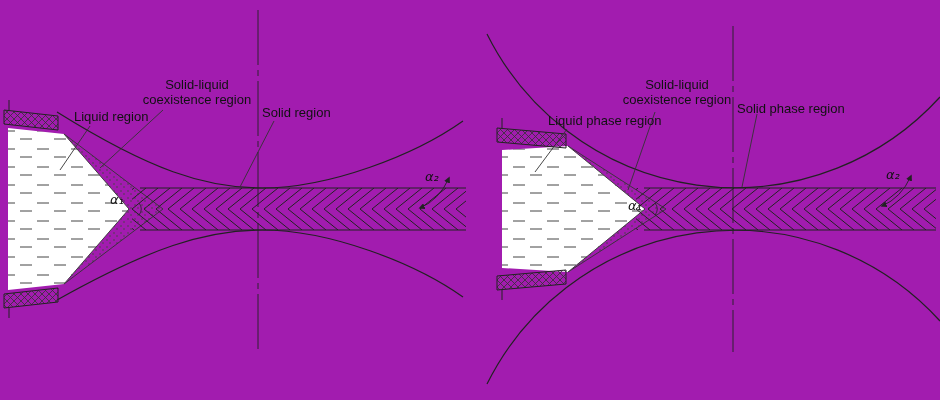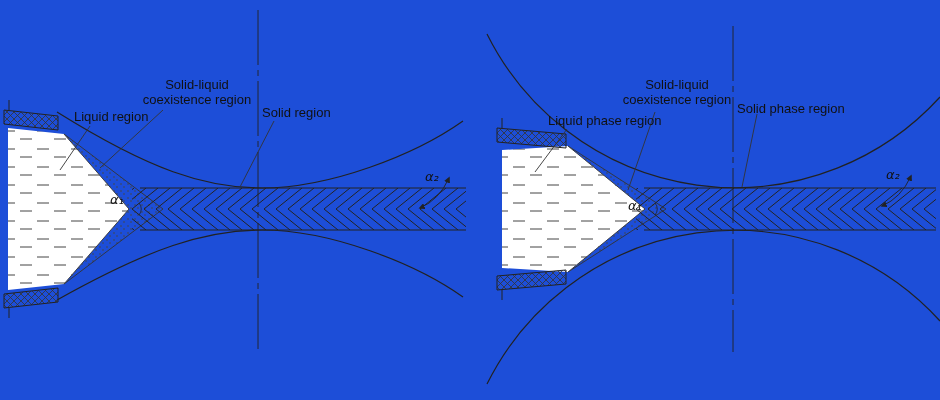--- a/index.html
+++ b/index.html
@@ -1,16 +1,16 @@
 <!DOCTYPE html>
 <html><head>
 <meta charset="utf-8">
 <style>
   html,body{margin:0;padding:0;background:#fff;}
-  .figure{position:relative;width:940px;height:400px;background:#1d4ed8;overflow:hidden;}
+  .figure{position:relative;width:940px;height:400px;background:#a21caf;overflow:hidden;}
   svg{display:block;}
   .lbl{font-family:"Liberation Sans",sans-serif;font-size:13px;fill:#111;}
   .greek{font-family:"DejaVu Sans",sans-serif;font-style:italic;font-size:13px;fill:#111;}
 </style>
 </head>
 <body>
 
 <div class="figure">
 <svg width="940" height="400" viewBox="0 0 940 400" xmlns="http://www.w3.org/2000/svg">
   <defs>

